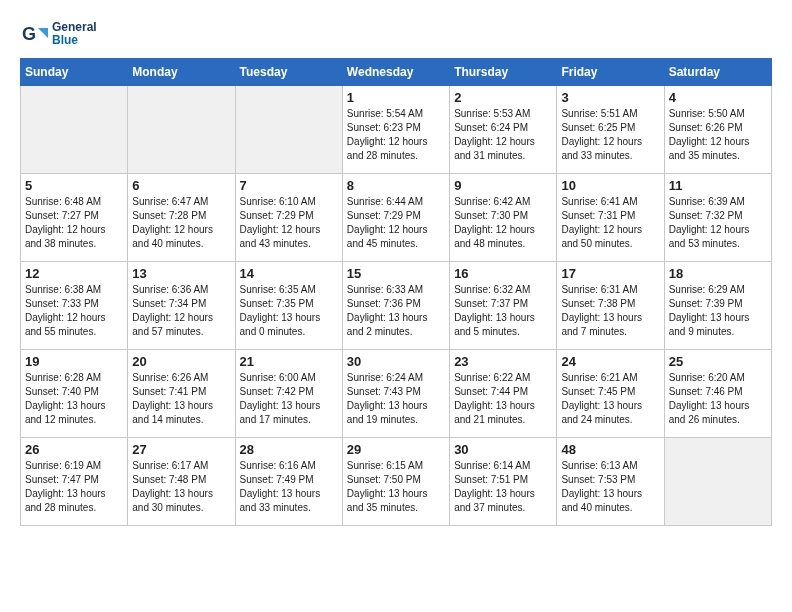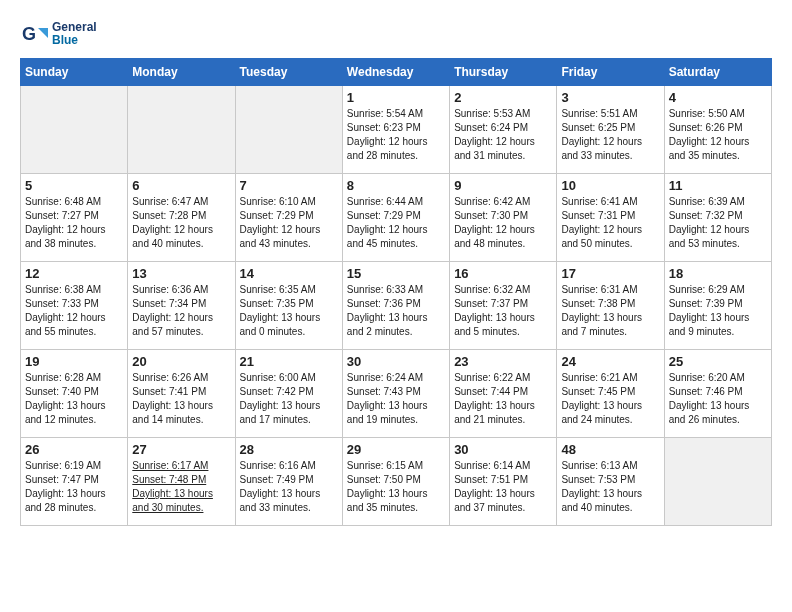--- a/index.html
+++ b/index.html
@@ -295,21 +295,21 @@
       <tr>
         <td>
           <div class="day-num">26</div>
           <div class="day-info" style="white-space: pre-line;">Sunrise: 6:19 AM
 Sunset: 7:47 PM
 Daylight: 13 hours
 and 28 minutes.</div>
         </td>
         <td>
           <div class="day-num">27</div>
-          <div class="day-info" style="white-space: pre-line; text-decoration: underline;">Sunrise: 6:17 AM
+          <div class="day-info" style="white-space: pre-line;">Sunrise: 6:17 AM
 Sunset: 7:48 PM
 Daylight: 13 hours
 and 30 minutes.</div>
         </td>
         <td>
           <div class="day-num">28</div>
           <div class="day-info" style="white-space: pre-line;">Sunrise: 6:16 AM
 Sunset: 7:49 PM
 Daylight: 13 hours
 and 33 minutes.</div>

